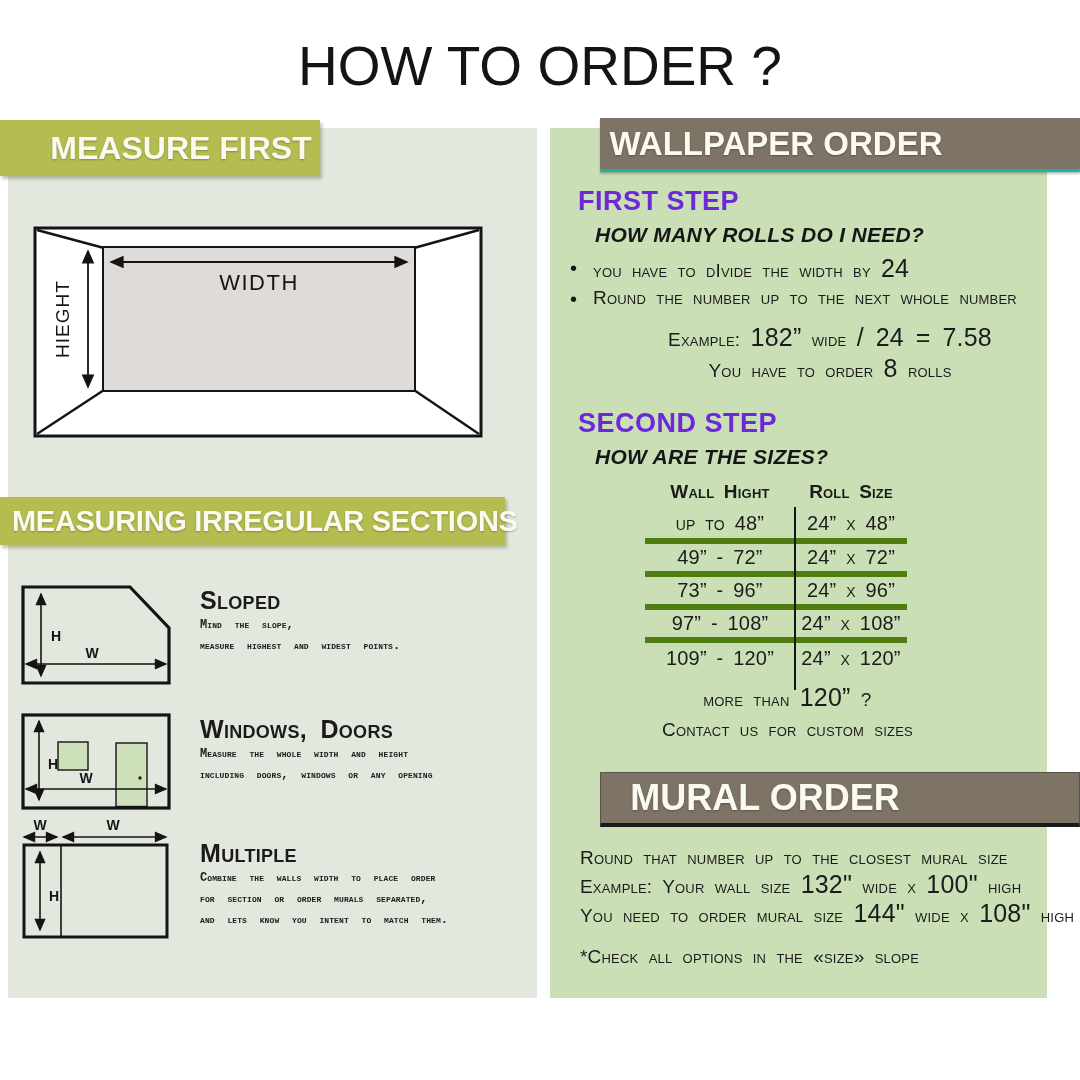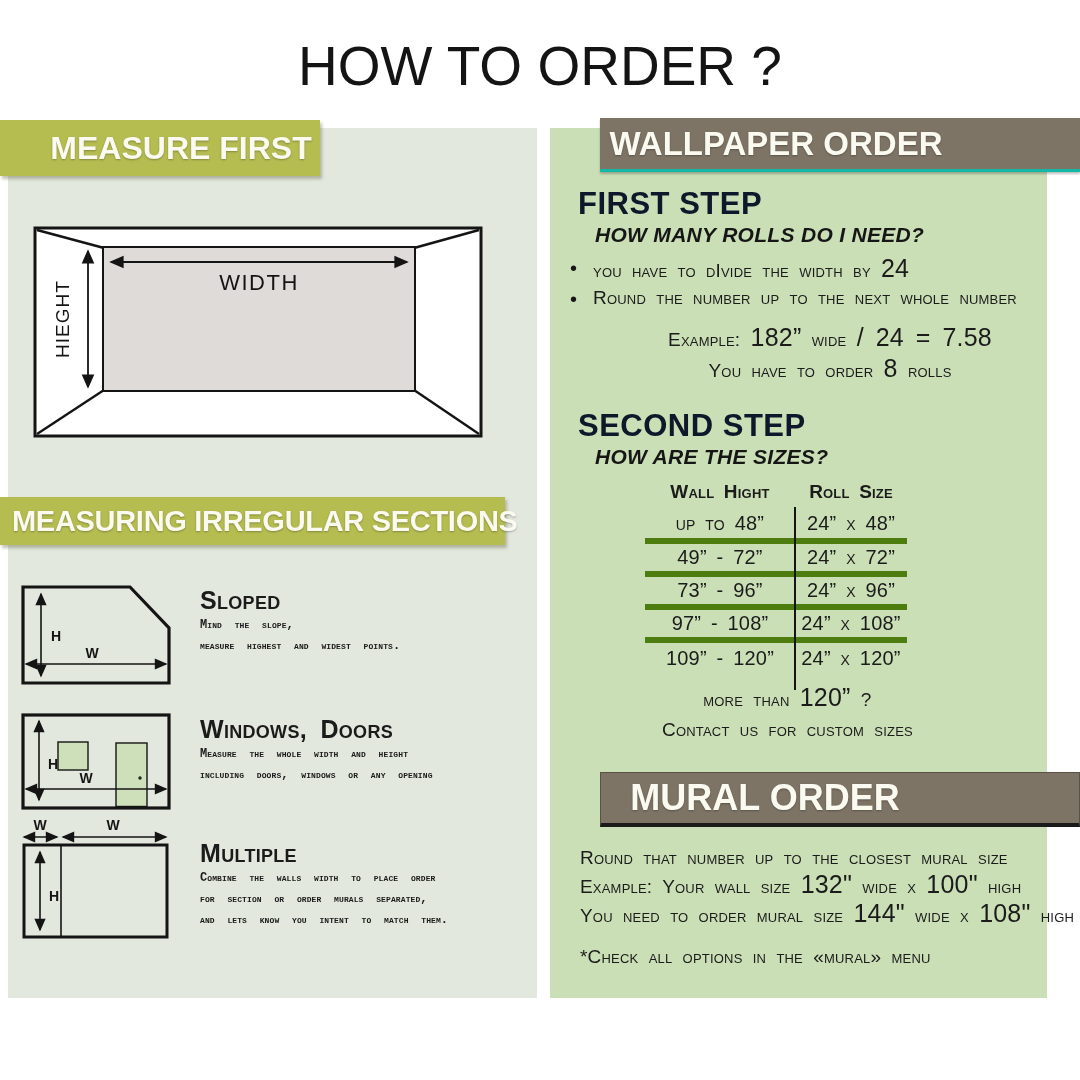--- a/index.html
+++ b/index.html
@@ -33,21 +33,21 @@
 
   .sc{font-variant:small-caps; letter-spacing:0.2px; word-spacing:0.25em; color:#1b1b1b;}
   .big{font-size:25px; line-height:1;}
 
   .sec-block{position:absolute; left:200px; width:320px; z-index:2;}
   .sec-title{font-size:25px; font-weight:700; line-height:30px; letter-spacing:0.3px;}
   .sec-para{margin-top:0; font-size:12px; font-weight:700; line-height:21px;
             word-spacing:0.45em; letter-spacing:0.1px;font-family:Liberation Mono, monospace;}
   .st-sloped{top:585px;} .st-windows{top:714px;} .st-multiple{top:838px;}
 
-  .h2{position:absolute; font-size:31px; font-weight:600; letter-spacing:0.5px; color:#0f172a; z-index:2;}
+  .h2{position:absolute; font-size:27px; font-weight:600; letter-spacing:0.5px; color:#6d28d9; z-index:2;}
   .h2.first{left:578px; top:186px;} .h2.second{left:578px; top:408px;}
   .q{position:absolute; font-size:21px; font-weight:700; font-style:italic; letter-spacing:0.3px; z-index:2;}
   .q1{left:595px; top:223px;} .q2{left:595px; top:445px;}
 
   .bullet{position:absolute; display:flex; font-size:19px; z-index:2;}
   .bullet .dot{font-size:20px; margin-right:16px; line-height:24px;}
   .bu1{left:570px; top:256px;} .bu2{left:570px; top:287px;}
 
   .example{position:absolute; left:620px; top:324px; width:420px; text-align:center;
            font-size:19px; line-height:31px; z-index:2;}
@@ -218,13 +218,13 @@
 <div class="banner brown b4">
   <span>MURAL ORDER</span>
 </div>
 
 <div class="mural-text">
   <div class="sc">Round that number up to the closest mural size</div>
   <div class="sc"><span>Example: Your wall size </span><span class="big">132"</span><span> wide x </span><span class="big">100"</span><span> high</span></div>
   <div class="sc"><span>You need to order mural size </span><span class="big">144"</span><span> wide x </span><span class="big">108"</span><span> high</span></div>
 </div>
 
-<div class="note sc">*Check all options in the «mural» menu</div>
+<div class="note sc">*Check all options in the «size» slope</div>
 
 </body></html>

